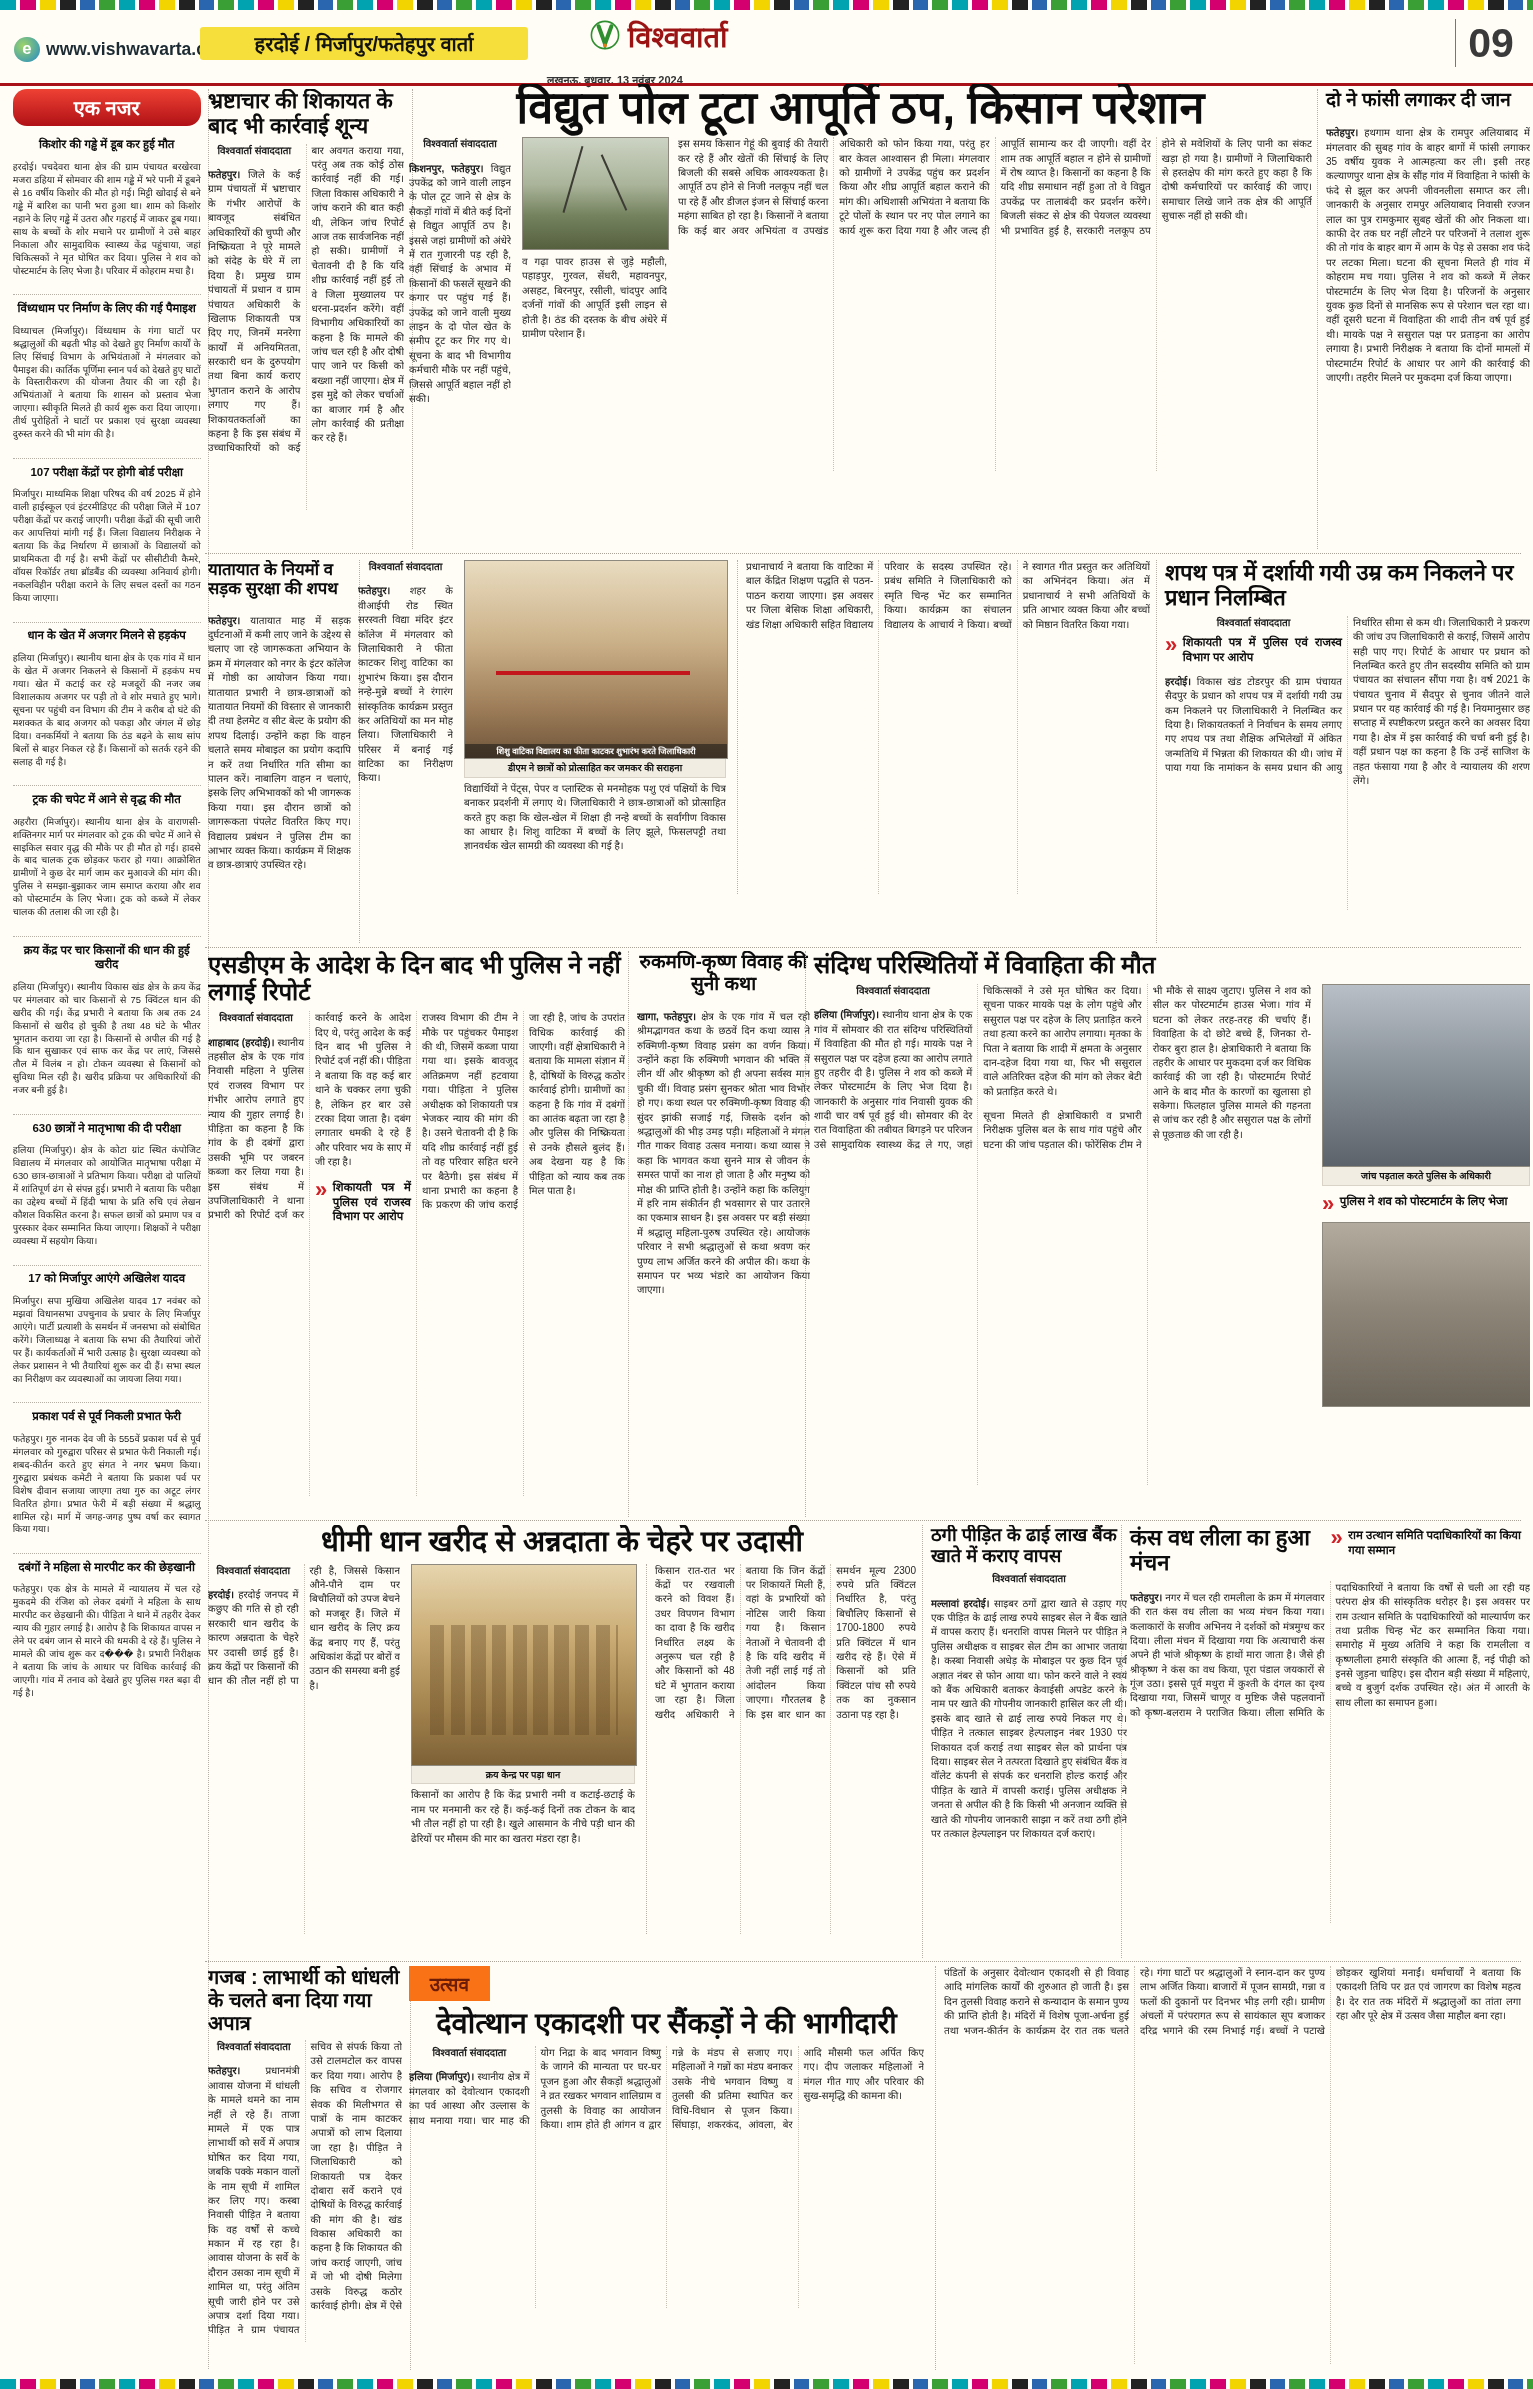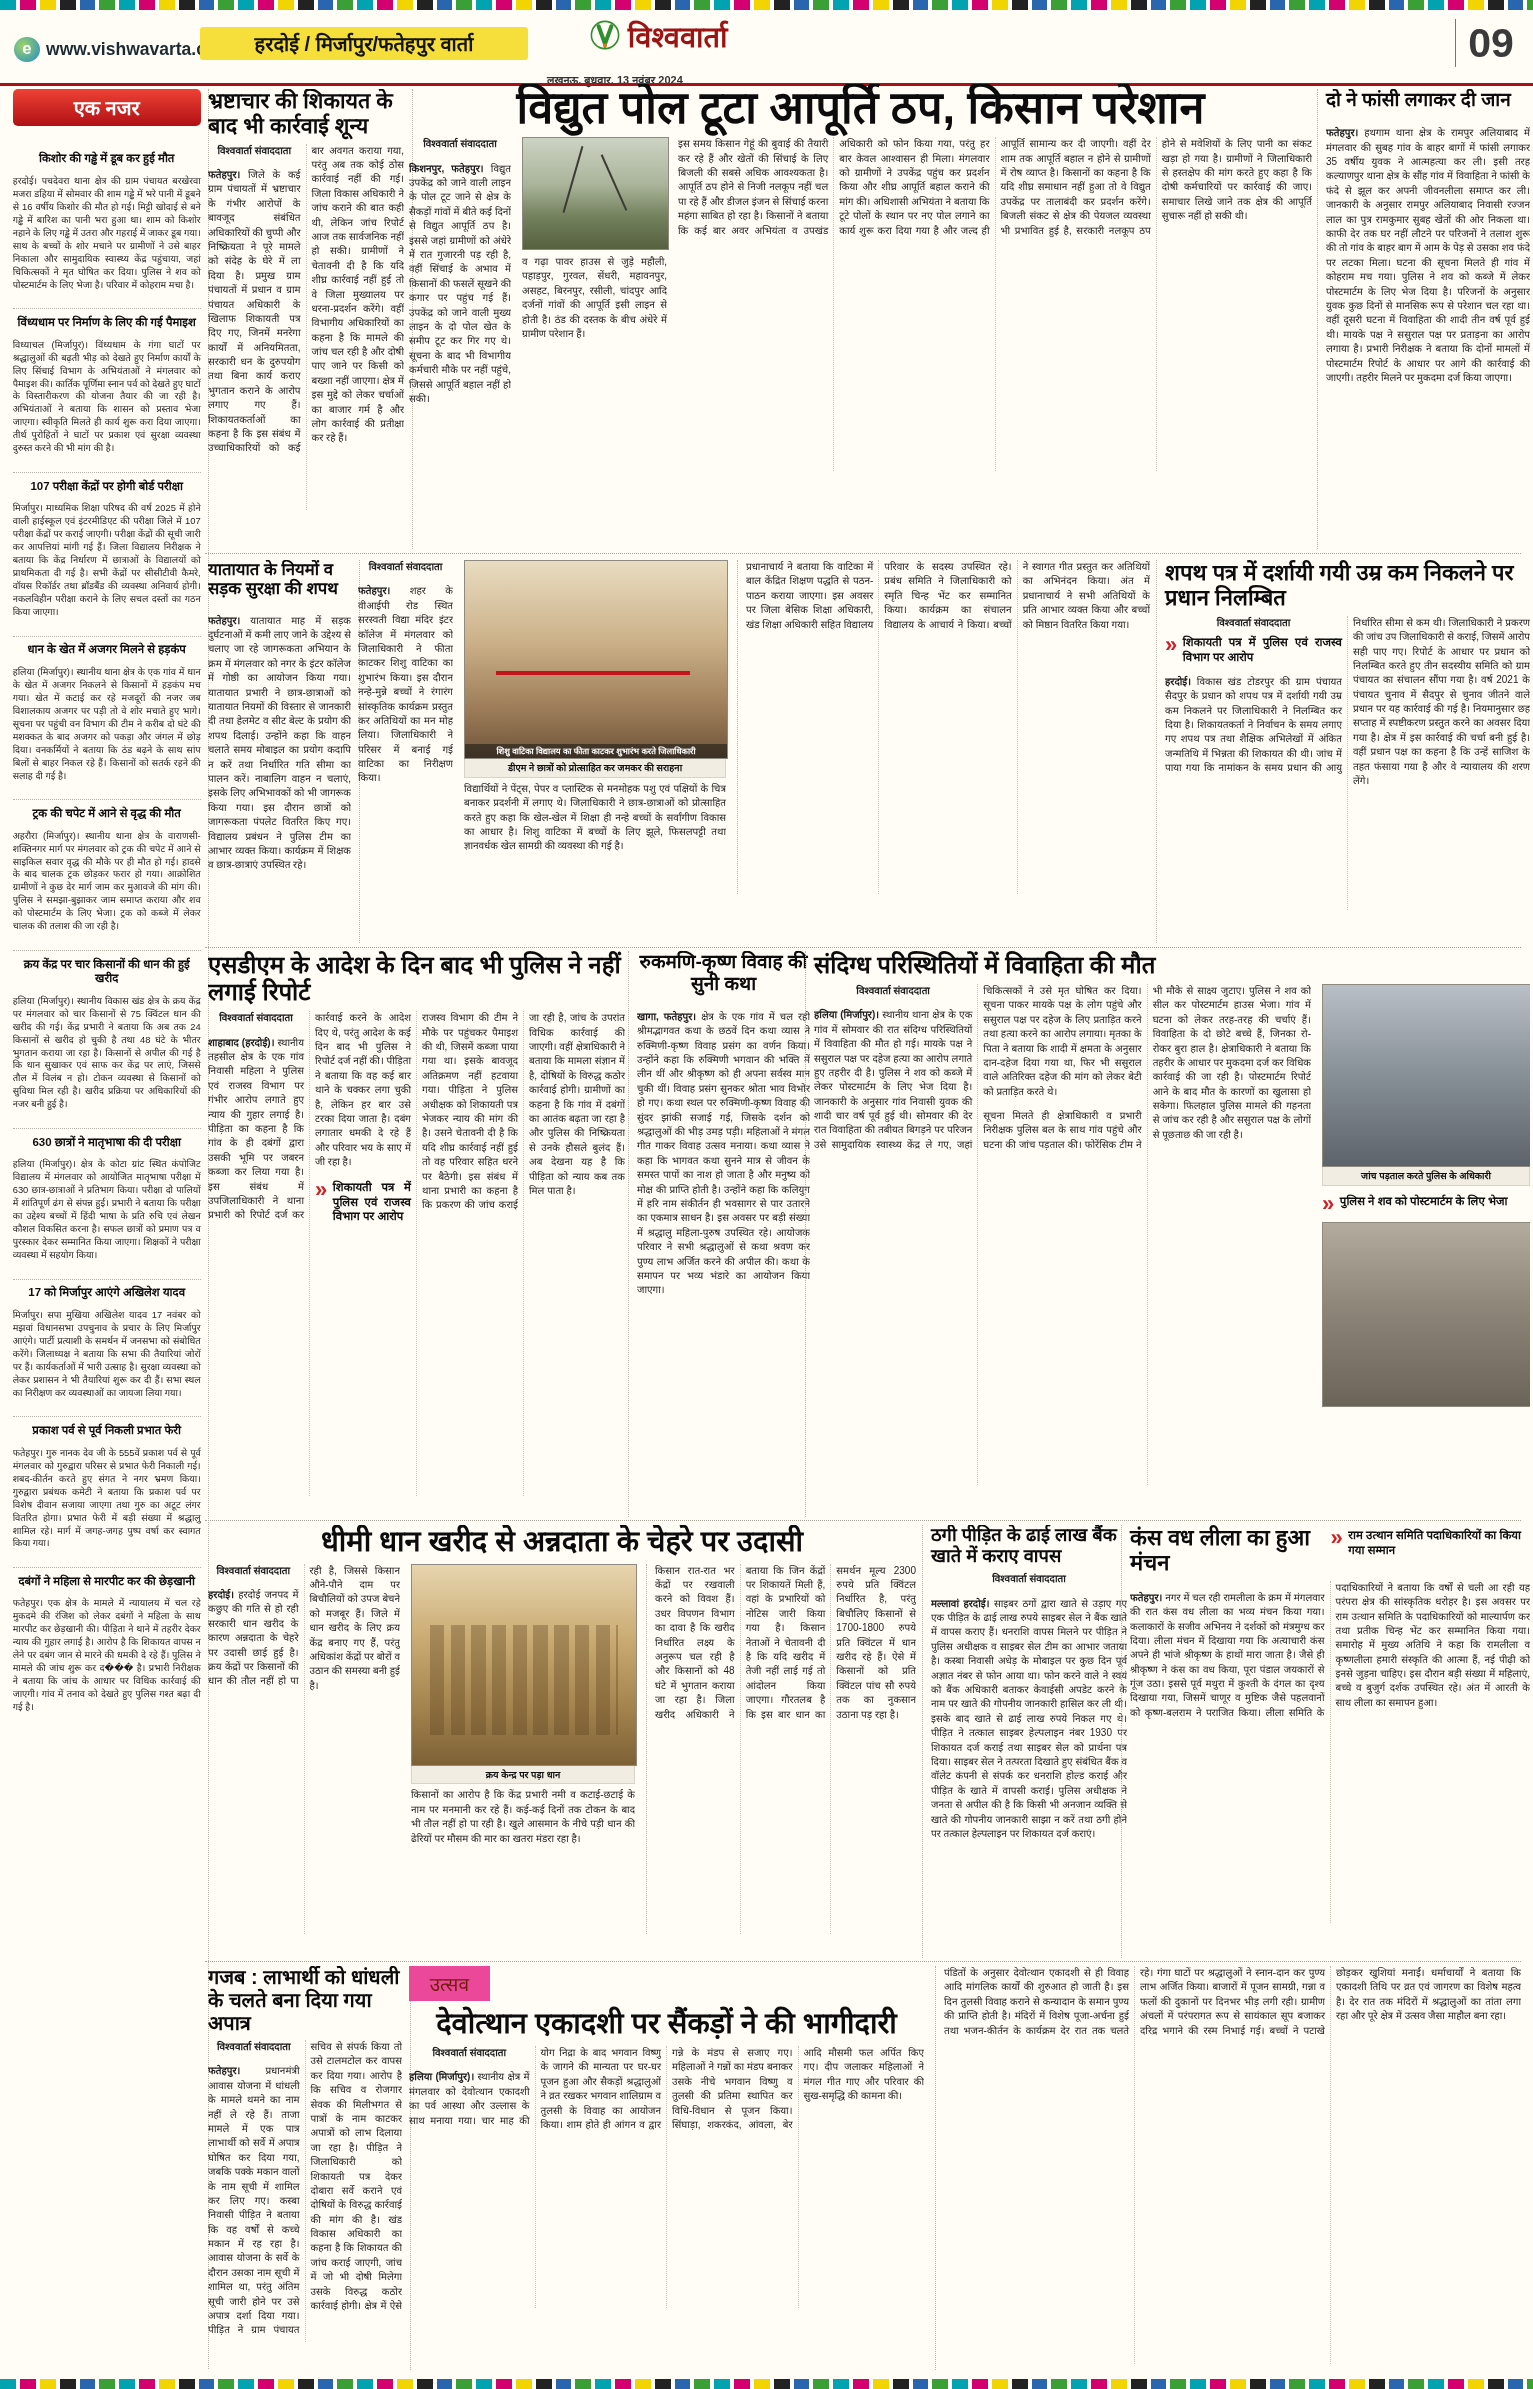--- a/index.html
+++ b/index.html
@@ -10,21 +10,21 @@
   .site{display:flex;align-items:center;gap:6.4px}
   .globe{width:25.4px;height:25.4px;border-radius:50%;background:radial-gradient(circle at 35% 35%,#9fd468,#1f8ac9);color:#fff;font-weight:bold;font-size:16.7px;display:flex;align-items:center;justify-content:center}
   .site-url{font-size:17.5px;font-weight:bold;color:#1c2b33}
   .region-banner{width:328px;height:33px;background:#f7df3b;border-radius:3.2px;display:flex;align-items:center;justify-content:center;font-size:20px;font-weight:bold;color:#14140f}
   .masthead{width:223px;text-align:left}
   .mast-row{display:flex;align-items:center;justify-content:center;gap:6.4px}
   .mast-name{font-size:29px;font-weight:bold;color:#9b1313}
   .mast-date{font-size:11px;color:#333;margin-top:17px;font-weight:bold}
   .pageno{font-size:41px;font-weight:bold;color:#3a3a3a;border-left:1.6px solid #777;padding:1.6px 6.4px 1.6px 12.7px;line-height:1.1}
   .og{border-right:0.8px dotted #b6b0a6;padding-right:7.2px;overflow:hidden}
-  .og-head{background:linear-gradient(180deg,#ef4134,#b01116);color:#fff;text-align:center;font-size:20px;font-weight:bold;padding:4.8px 0;border-radius:5px;margin-bottom:20px}
+  .og-head{background:linear-gradient(180deg,#ef4134,#b01116);color:#fff;text-align:center;font-size:20px;font-weight:bold;padding:4.8px 0;border-radius:14px;margin-bottom:6px}
   .brief{padding:5.6px 0 7.2px;border-bottom:0.8px dotted #b6b0a6}
   .brief-h{font-size:11.5px;font-weight:bold;text-align:center;margin:0 0 2.4px;color:#0e0e0e;line-height:1.25}
   .body-txt{font-size:10px;line-height:1.44;text-align:justify;color:#1d1d1d;overflow:hidden}
   .brief .body-txt{font-size:9.4px;line-height:1.38}
   .art-title{font-weight:bold;color:#0c0c0c;line-height:1.14;margin:0 0 5.6px}
   .byline{font-weight:bold;text-align:center;font-size:10px;margin-bottom:2.4px}
   .dateline{font-weight:bold}
   .cols-2{column-count:2}.cols-3{column-count:3}.cols-4{column-count:4}
   [class*="cols-"]{column-gap:11px;column-rule:0.8px dotted #c7c1b5}
   .vr-l{border-left:0.8px dotted #b6b0a6;padding-left:8px}
@@ -39,21 +39,21 @@
   .photo-ribbon::before{content:"";position:absolute;left:12%;top:56%;width:74%;height:3.2px;background:#c3161c}
   .photo-crowd{background:linear-gradient(180deg,#b9bfc7 0%,#8f979e 42%,#5c636a 100%)}
   .photo-crowd2{background:linear-gradient(180deg,#b3ab9d 0%,#8e8679 45%,#6b6458 100%)}
   .photo-grain{background:linear-gradient(180deg,#e6d5ae 0%,#cbac74 36%,#a5854f 70%,#7d6136 100%)}
   .photo-grain::before{content:"";position:absolute;left:8%;top:30%;width:84%;height:55%;background:repeating-linear-gradient(90deg,rgba(90,64,30,.35) 0 14.3px,rgba(0,0,0,0) 14.3px 20.7px)}
   .overlay-cap{position:absolute;left:0;right:0;bottom:0;background:rgba(20,20,20,.55);color:#fff;font-size:8.3px;font-weight:bold;text-align:center;padding:1.6px 2.4px}
   .photo-cap{font-size:9.5px;font-weight:bold;text-align:center;background:#f1ede2;border:0.8px solid #d8d3c6;border-top:none;padding:2.4px 3.2px;color:#111}
   .pq{display:flex;gap:5.6px;align-items:flex-start;margin:4.8px 0;break-inside:avoid}
   .pq-mark{color:#d21f26;font-size:22px;font-weight:bold;line-height:.9}
   .pq-txt{font-size:11.5px;font-weight:bold;line-height:1.3;color:#101010}
-  .fest-label{background:#ec4899;color:#6d1d07;font-weight:normal;font-size:19px;padding:4.8px 20.7px}
+  .fest-label{background:#f97316;color:#6d1d07;font-weight:bold;font-size:19px;padding:4.8px 20.7px}
   .fest-kick{flex:1;background:#fdf4d8;color:#d21f26;font-weight:bold;font-size:20px;display:flex;align-items:center;justify-content:center}
 </style>
 </head>
 <body>
 
 <div class="page">
 
   <div class="colorbar abs" style="top:0"></div>
 
   <div class="abs" style="left:0;top:12.7px;width:100%;height:68px">

